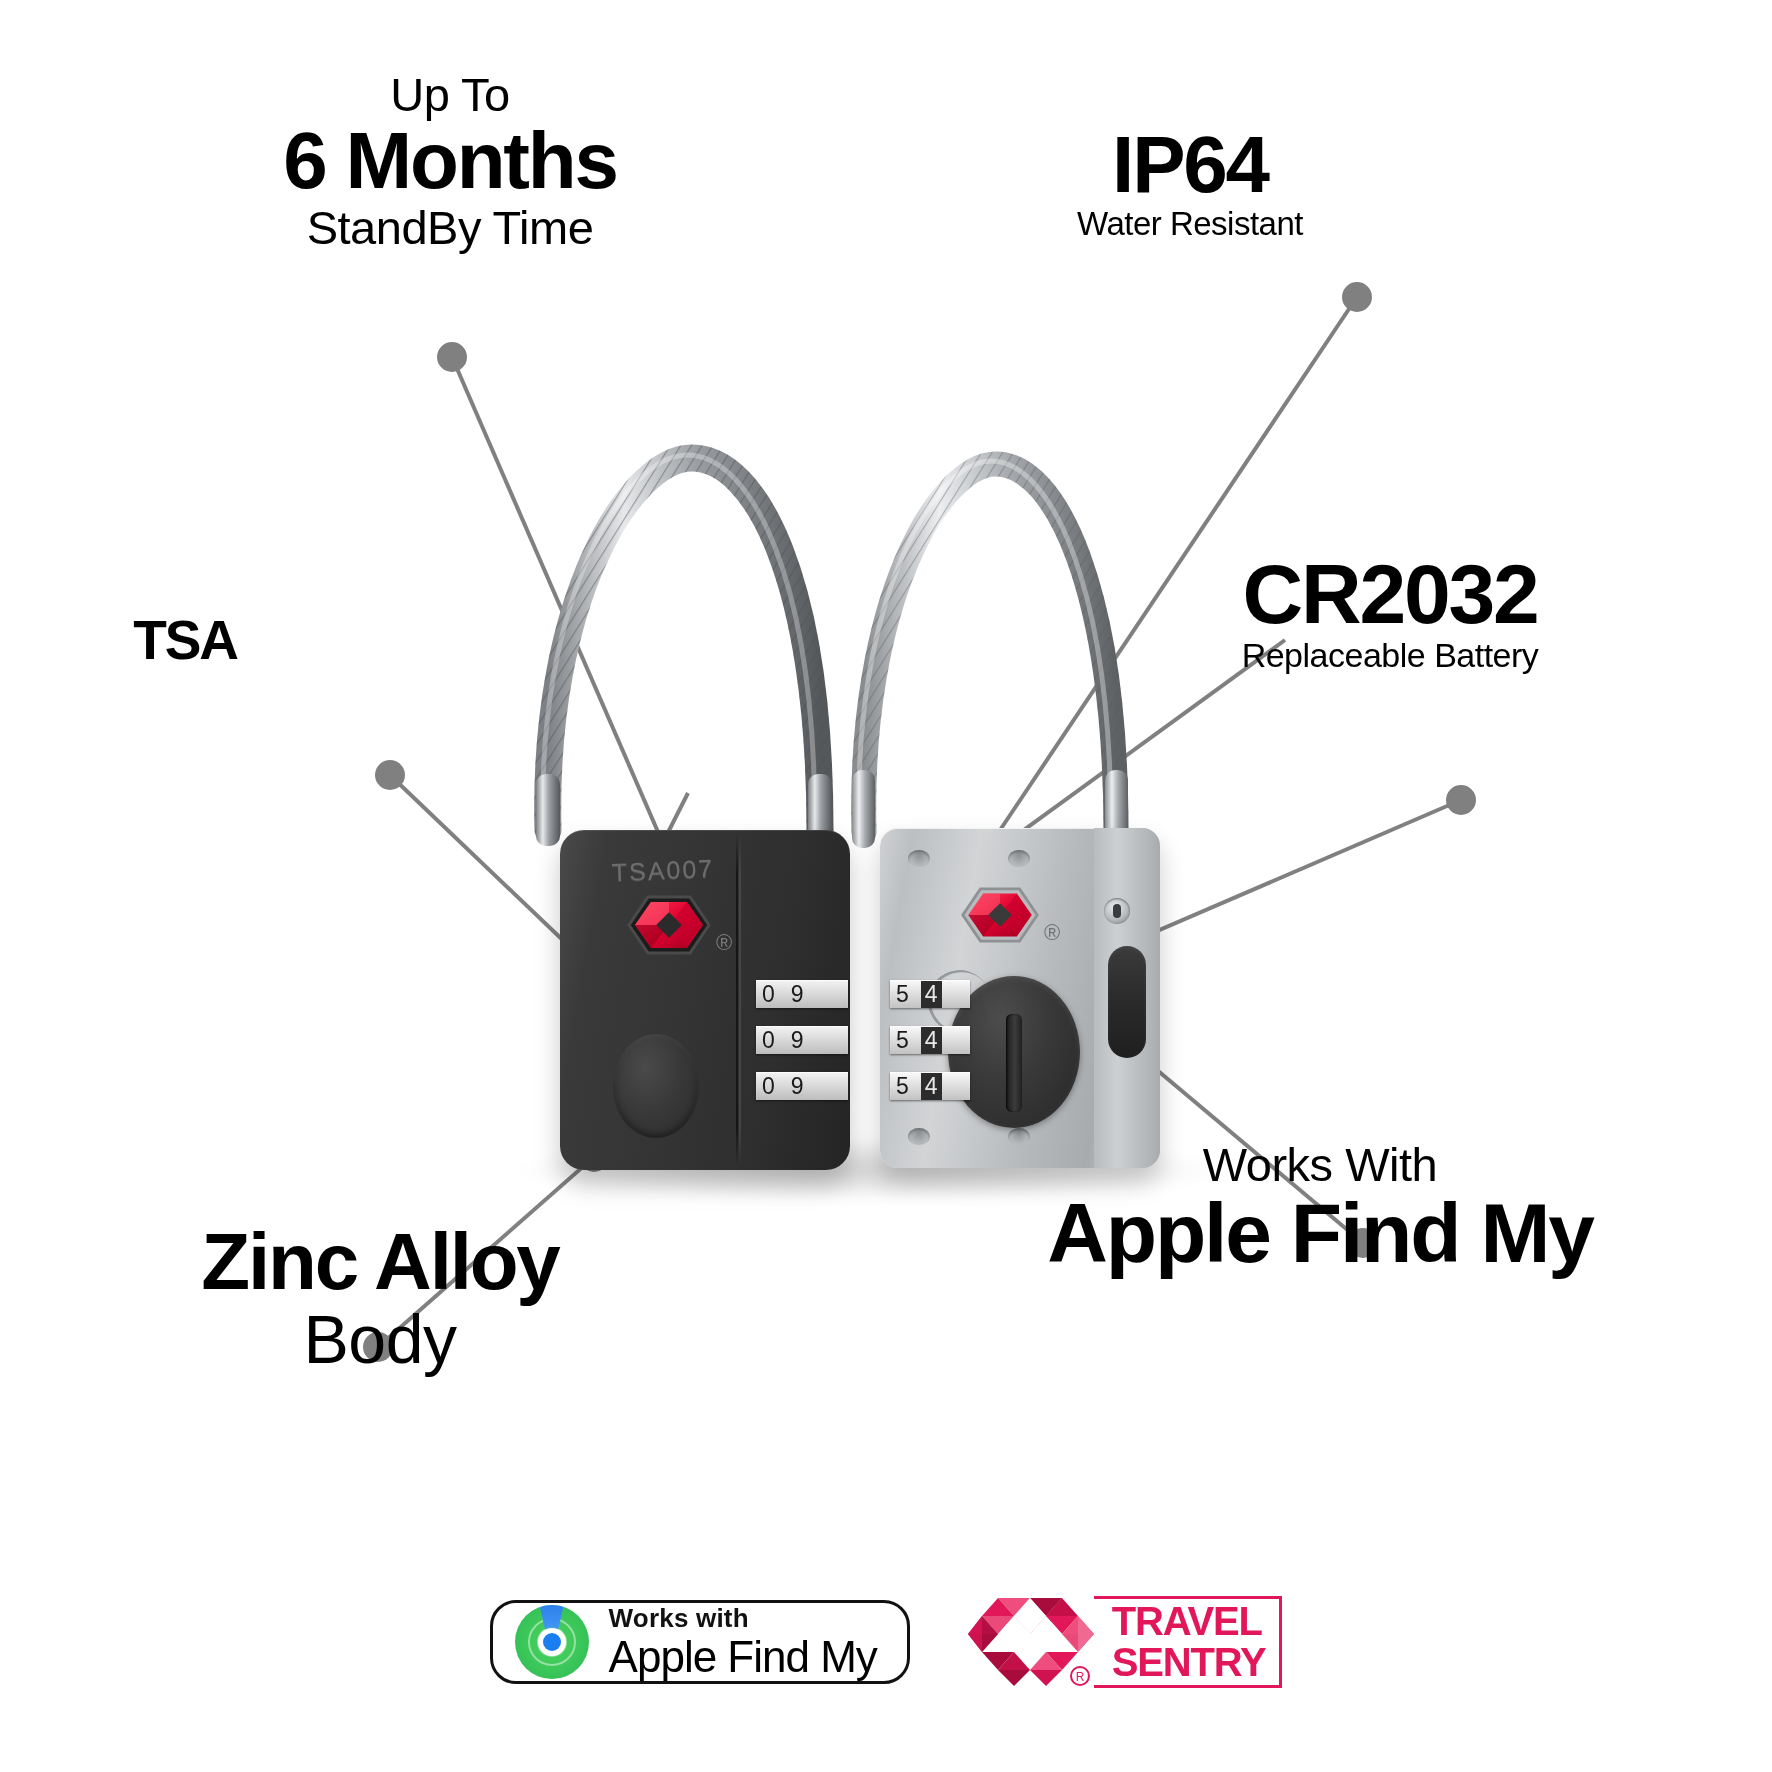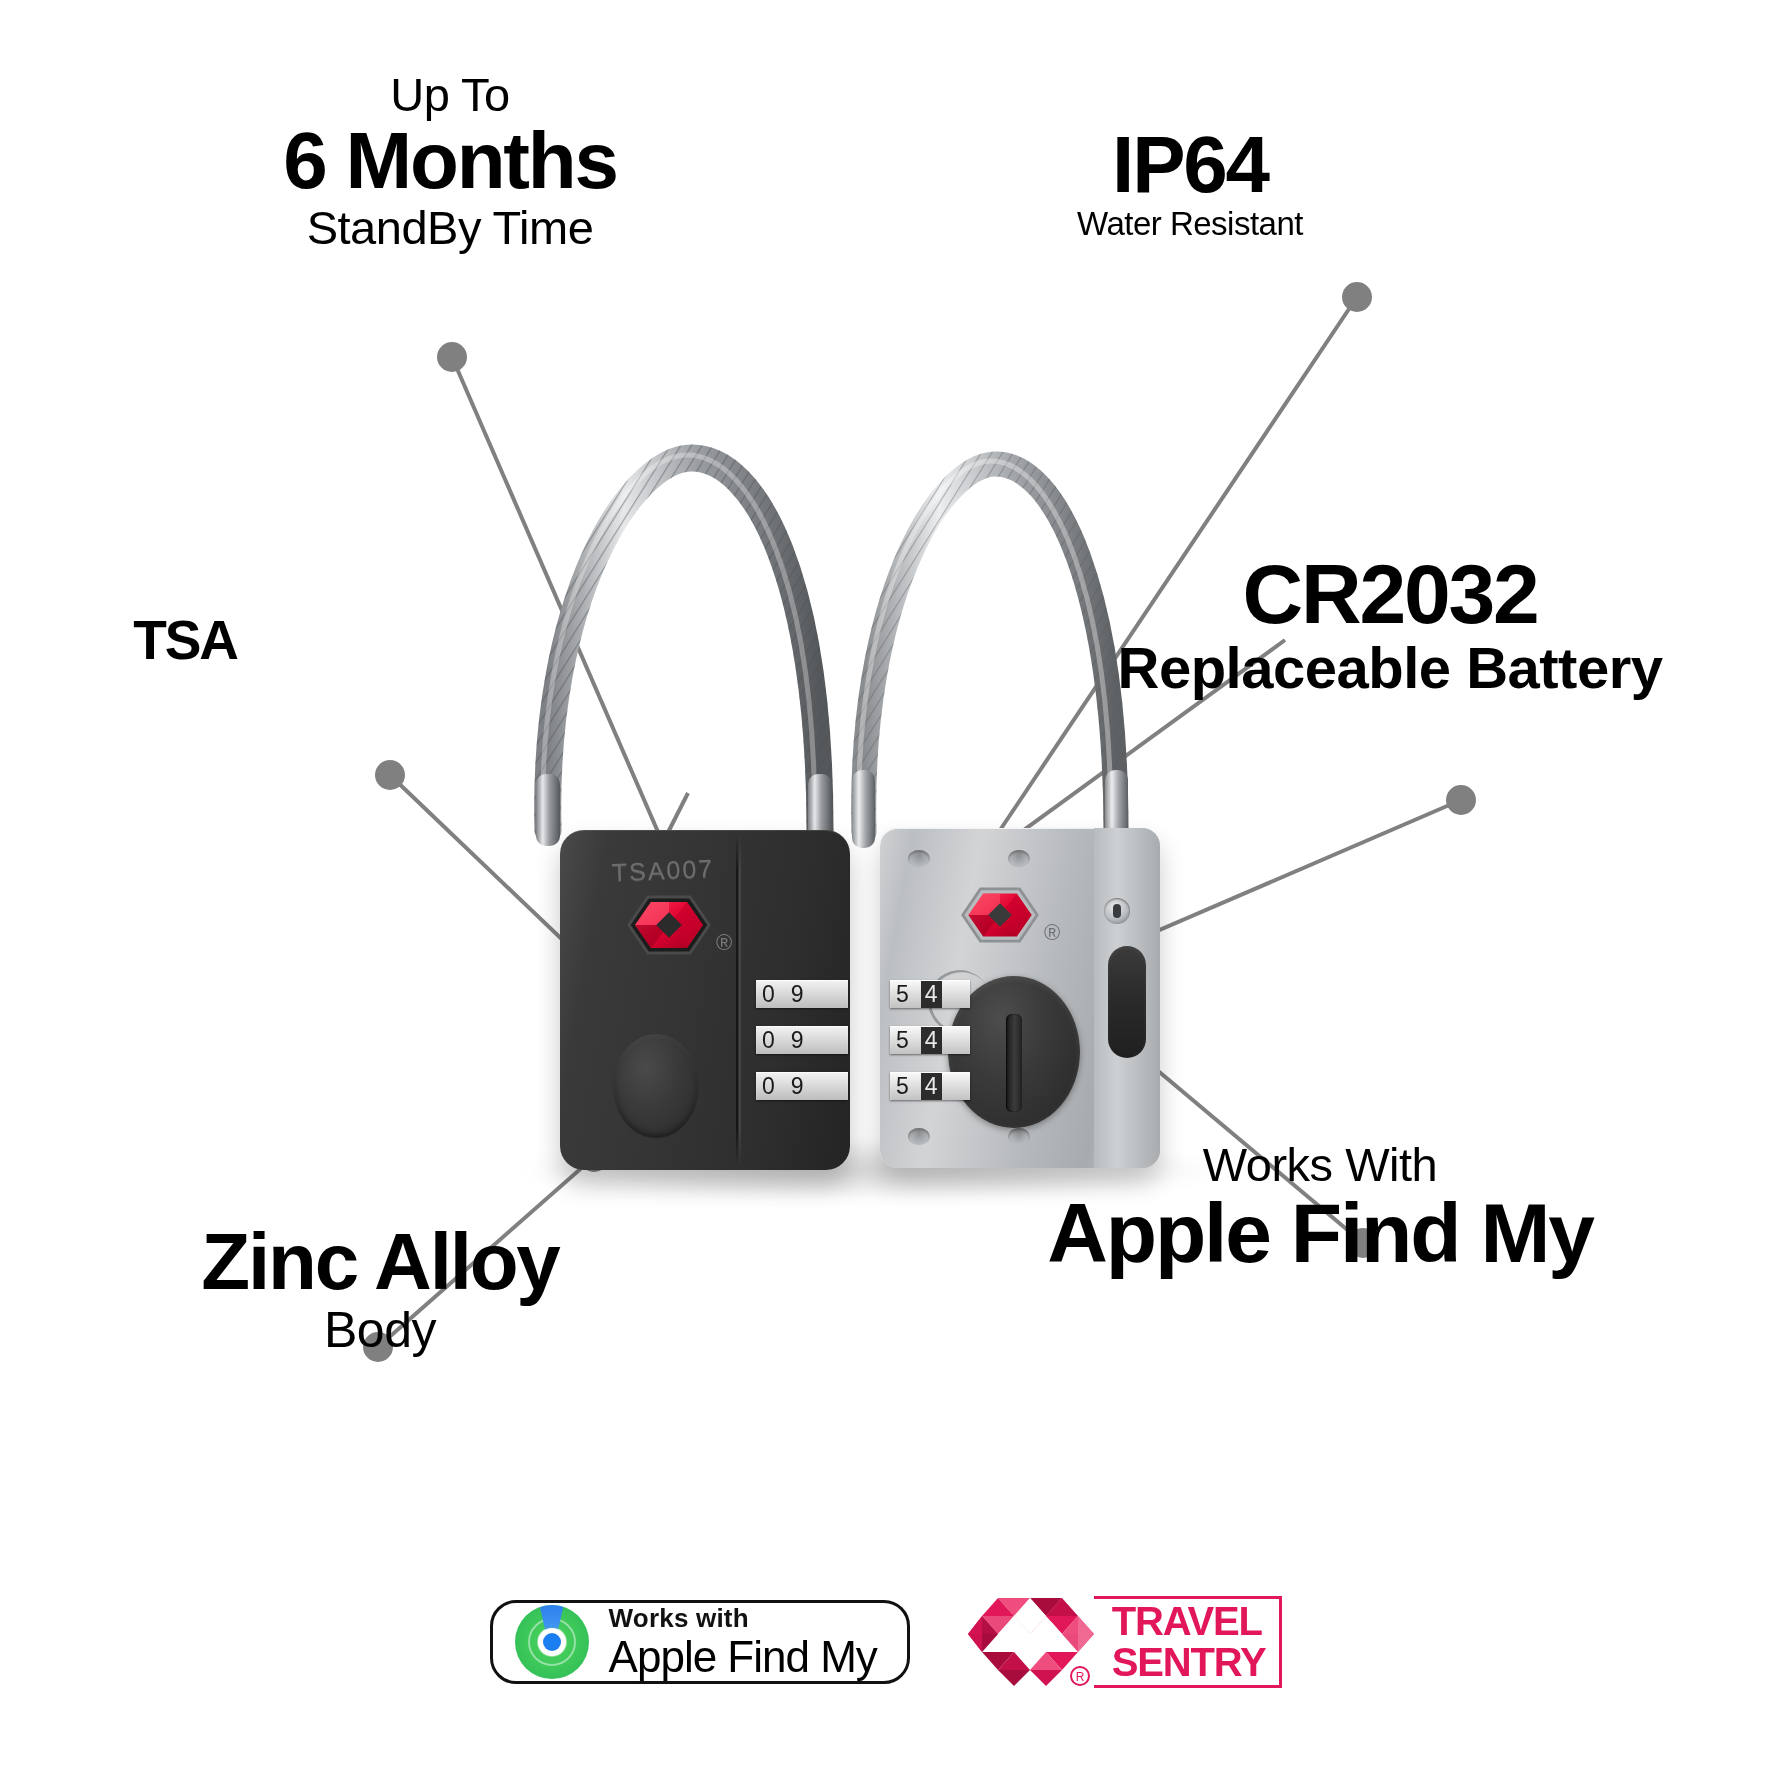--- a/index.html
+++ b/index.html
@@ -27,24 +27,24 @@
   #co-standby{left:110px;top:70px;width:680px;}
   #co-standby .big{font-size:80px;}
   #co-ip64{left:880px;top:88px;width:620px;}
   #co-ip64 .big{font-size:80px;margin-top:35px;}
   #co-ip64 .mid{font-size:33px;}
   #co-tsa{left:0px;top:612px;width:370px;}
   #co-tsa .big{font-size:55px;}
   #co-tsa .mid{font-size:50px;}
   #co-cr2032{left:1020px;top:550px;width:740px;}
   #co-cr2032 .big{font-size:84px;}
-  #co-cr2032 .mid{font-size:58px;font-weight:bold;}
+  #co-cr2032 .mid{font-size:34px;}
   #co-zinc{left:100px;top:1220px;width:560px;}
   #co-zinc .big{font-size:80px;}
-  #co-zinc .mid{font-size:50px;}
+  #co-zinc .mid{font-size:68px;}
   #co-findmy{left:980px;top:1140px;width:680px;}
   #co-findmy .big{font-size:84px;}
 
   
   .lock{position:absolute;}
 
   
   .cable{position:absolute;}
   .cable svg{display:block;overflow:visible;}
 

